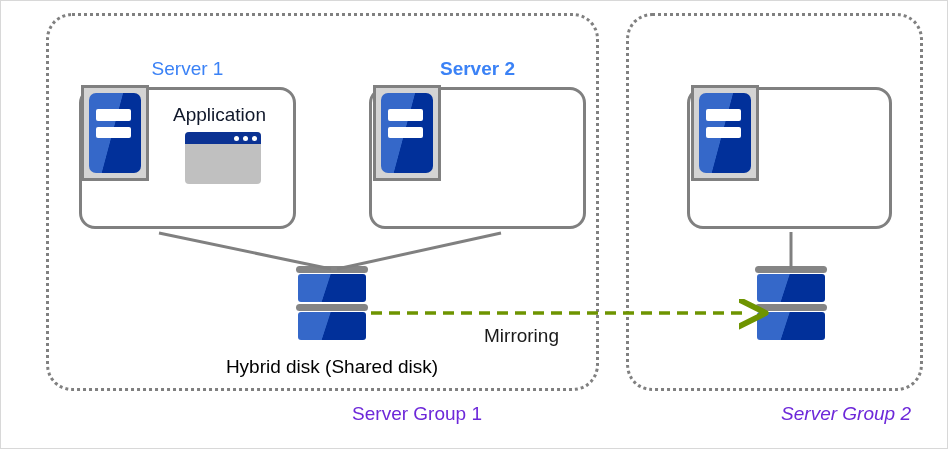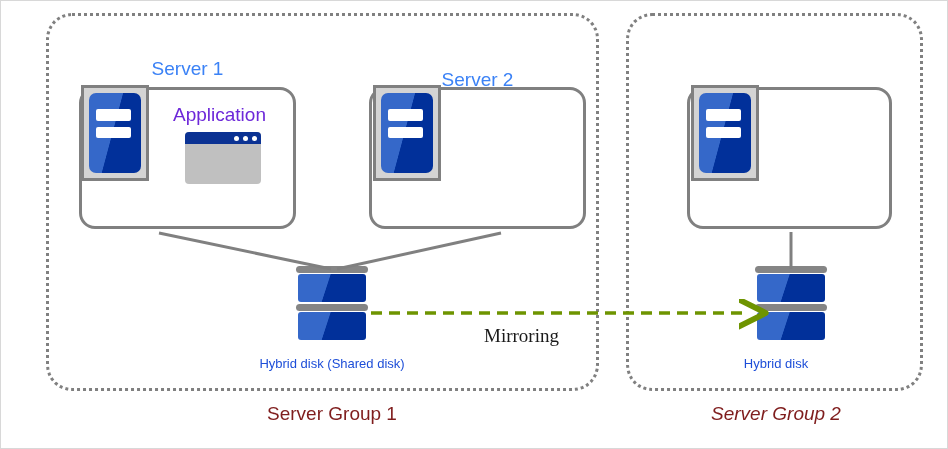--- a/index.html
+++ b/index.html
@@ -22,22 +22,22 @@
   .group-box {
     position: absolute;
     border: 3px dotted #808080;
     border-radius: 26px;
     box-sizing: border-box;
     background: transparent;
   }
   .group-label {
     position: absolute;
     font-size: 19px;
-    color: #7f1d1d;
-    text-align: center;
+    color: #6d28d9;
+    text-align: right;
     white-space: nowrap;
   }
   .server-title {
     position: absolute;
     font-size: 19px;
     color: #3b82f6;
     text-align: center;
     white-space: nowrap;
   }
   .server-box {
@@ -95,21 +95,21 @@
     height: 5px;
     border-radius: 50%;
     background: #ffffff;
   }
   .app-win .dot.d1 { right: 22px; }
   .app-win .dot.d2 { right: 13px; }
   .app-win .dot.d3 { right: 4px; }
   .app-label {
     position: absolute;
     font-size: 19px;
-    color: #6d28d9;
+    color: #0f172a;
     white-space: nowrap;
   }
 
   
   .disk {
     position: absolute;
   }
   .disk .cap {
     position: absolute;
     left: 0;
@@ -121,22 +121,22 @@
   .disk .unit {
     position: absolute;
     left: 2px;
     width: calc(100% - 4px);
     height: 28px;
     border-radius: 3px;
     background: linear-gradient(108deg, #3568c9 0%, #3568c9 42%, #01309a 43%, #01309a 100%);
   }
   .disk-label {
     position: absolute;
-    font-size: 13px;
-    color: #1d4ed8;
+    font-size: 19px;
+    color: #000000;
     text-align: center;
     white-space: nowrap;
   }
   .mirror-label {
     position: absolute;
     font-size: 19px;
     color: #1a1a1a;
     white-space: nowrap;
   }
   svg.overlay {
@@ -169,21 +169,21 @@
   <div class="app-label" style="left:172px; top:103px;">Application</div>
 
   <div class="app-win" style="left:184px; top:131px; width:76px; height:52px;">
     <div class="titlebar">
       <div class="dot d1"></div>
       <div class="dot d2"></div>
       <div class="dot d3"></div>
     </div>
   </div>
 
-  <div class="server-title" style="left:368px; top:68px; width:217px;">Server 2</div>
+  <div class="server-title" style="left:368px; top:57px; width:217px;font-weight:bold;">Server 2</div>
 
   <div class="server-box" style="left:368px; top:86px; width:217px; height:142px;"></div>
 
   <div class="srv-icon" style="left:372px; top:84px; width:68px; height:96px;">
     <div class="body">
       <div class="bar b1"></div>
       <div class="bar b2"></div>
     </div>
   </div>
 
@@ -210,35 +210,34 @@
     </div>
   </div>
 
   <div class="disk" style="left:754px; top:265px; width:72px; height:77px;">
     <div class="cap" style="top:0px;"></div>
     <div class="unit" style="top:8px;"></div>
     <div class="cap" style="top:38px;"></div>
     <div class="unit" style="top:46px;"></div>
   </div>
 
-  <div class="disk-label" style="left:640px; top:355px; width:270px;">Hybrid disk</div>
 
   <div class="group-label" style="left:640px; top:402px; width:270px;font-style:italic;">Server Group 2</div>
 
   <svg class="overlay" viewBox="0 0 948 449" xmlns="http://www.w3.org/2000/svg">
     <defs>
       <marker id="arrow-green" markerWidth="9" markerHeight="9" refX="1" refY="4" orient="auto" markerUnits="strokeWidth">
         <path d="M0,0 L8,4 L0,8" fill="none" stroke="#6e9400" stroke-width="1.7" stroke-linecap="round" stroke-linejoin="round"></path>
       </marker>
     </defs>
 
     <path d="M158,232 L330,268" stroke="#808080" stroke-width="3" fill="none"></path>
 
     <path d="M500,232 L336,268" stroke="#808080" stroke-width="3" fill="none"></path>
 
     <path d="M790,231 L790,268" stroke="#808080" stroke-width="3" fill="none"></path>
 
     <path d="M370,312 L741,312" stroke="#6e9400" stroke-width="3.4" fill="none" stroke-dasharray="11 7" marker-end="url(#arrow-green)"></path>
   </svg>
 
-  <div class="mirror-label" style="left:483px; top:324px;font-family:Liberation Serif, serif;">Mirroring</div>
+  <div class="mirror-label" style="left:483px; top:324px;">Mirroring</div>
 
 </div>
 
 </body></html>

